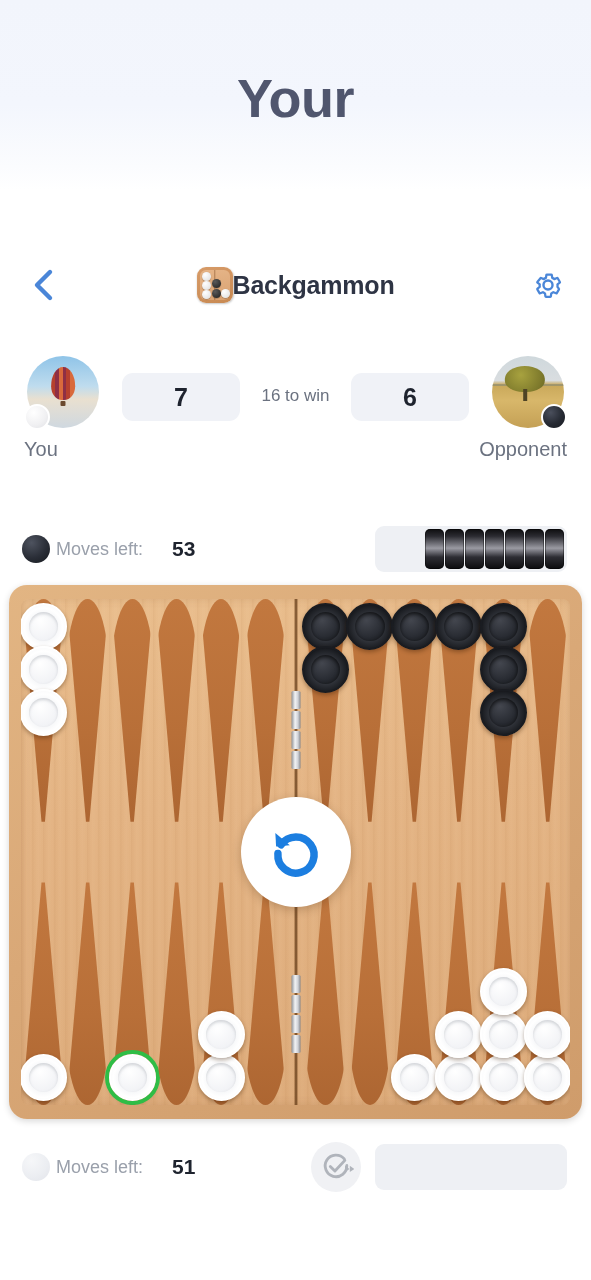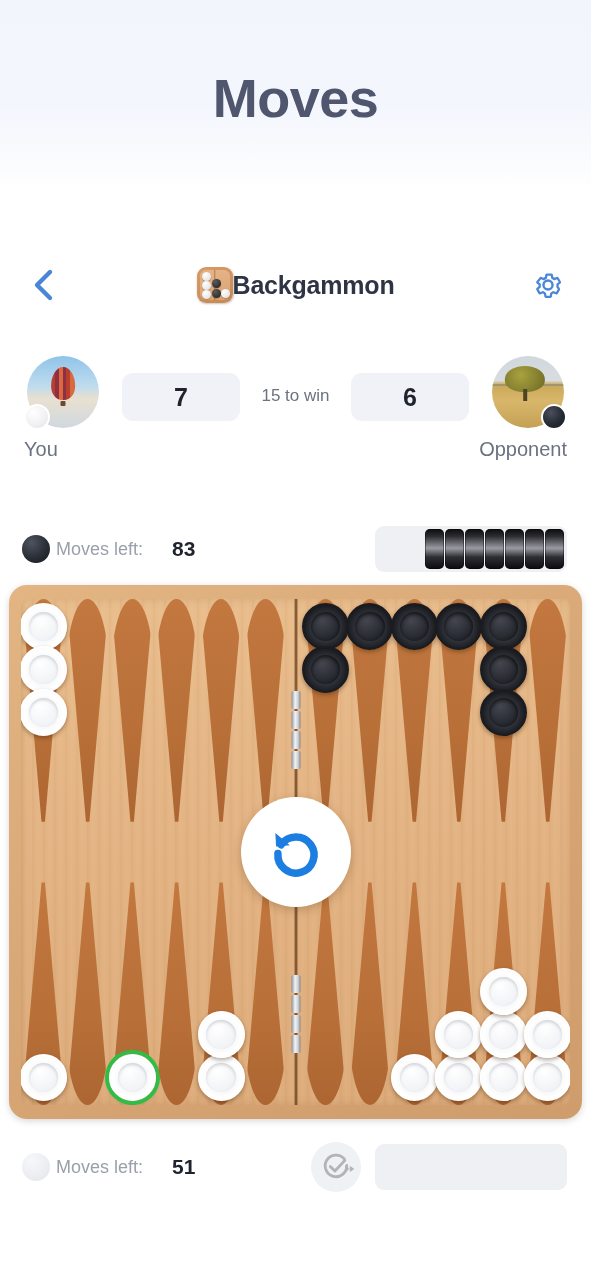--- a/index.html
+++ b/index.html
@@ -378,21 +378,21 @@
     display: flex; align-items: center; justify-content: center;
     box-shadow: 0 3px 10px rgba(70,40,10,0.25);
   }
 </style>
 </head>
 <body>
 
 <div class="screen">
 
   <div class="promo">
-    <div class="promo-line">Moves</div>
+    <div class="promo-line">Your</div>
   </div>
 
   <div class="navbar">
     <div class="nav-back">
       <svg width="26" height="34" viewBox="0 0 26 34">
         <path d="M20 4 L7 17 L20 30" fill="none" stroke="#4a86d8" stroke-width="4.4" stroke-linecap="round" stroke-linejoin="round"></path>
       </svg>
     </div>
 
     <div class="nav-title-wrap">
@@ -427,21 +427,21 @@
         </div>
       </div>
       <div class="av-badge white"></div>
     </div>
     <div class="player-name you">You</div>
 
     <div class="score-pill left">
       <span class="score-val">7</span>
     </div>
 
-    <div class="towin">15 to win</div>
+    <div class="towin">16 to win</div>
 
     <div class="score-pill right">
       <span class="score-val">6</span>
     </div>
 
     <div class="avatar opp">
       <div class="avatar-img">
         <div class="av-field">
           <div class="horizon"></div>
           <div class="tree-crown"></div>
@@ -449,21 +449,21 @@
         </div>
       </div>
       <div class="av-badge black"></div>
     </div>
     <div class="player-name opp">Opponent</div>
   </div>
 
   <div class="moves-row top">
     <div class="chip-dot black"></div>
     <div class="moves-label">Moves left:</div>
-    <div class="moves-count">83</div>
+    <div class="moves-count">53</div>
     <div class="tray" id="tray-black">
         <div class="borne"></div>
         <div class="borne"></div>
         <div class="borne"></div>
         <div class="borne"></div>
         <div class="borne"></div>
         <div class="borne"></div>
         <div class="borne"></div>
       </div>
   </div>

